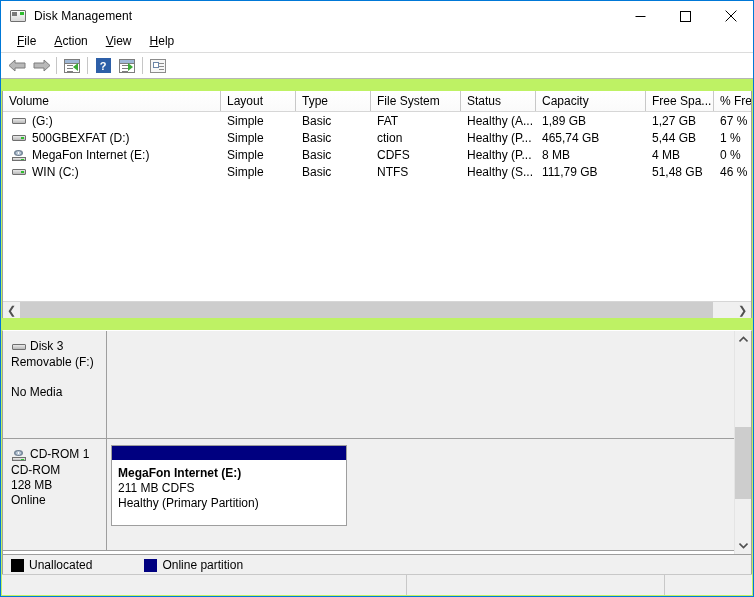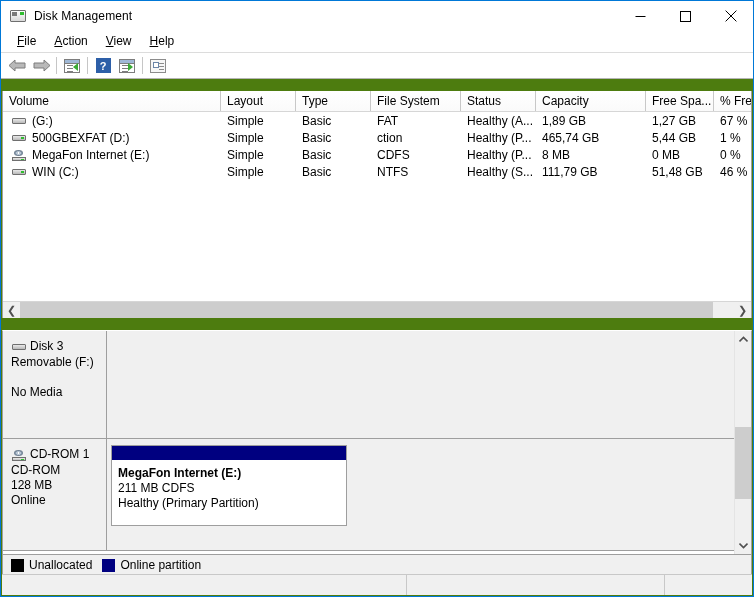--- a/index.html
+++ b/index.html
@@ -12,21 +12,21 @@
     font-size: 12px;
     color: #000000;
     -webkit-font-smoothing: antialiased;
   }
   #app {
     position: relative;
     width: 754px;
     height: 597px;
     box-sizing: border-box;
     border: 1px solid #0078d7;
-    background: #4d7c0f;
+    background: #bef264;
     overflow: hidden;
   }
 
   
   .titlebar {
     position: relative;
     height: 30px;
     background: #ffffff;
     display: flex;
     align-items: center;
@@ -369,20 +369,21 @@
     height: 22px;
     margin: 0 1px;
     background: #f0f0f0;
     border: 1px solid #a0a0a0;
     border-top: 1px solid #9e9e9e;
     box-sizing: border-box;
     display: flex;
     align-items: center;
     padding-left: 8px;
     font-size: 12px;
+    gap: 42px;
   }
   .lg-item { display: flex; align-items: center; margin-right: 10px; }
   .lg-sw { width: 11px; height: 11px; margin-right: 5px; border: 1px solid transparent; }
 
   
   .statusbar {
     position: absolute;
     left: 1px; right: 1px; bottom: 1px;
     height: 21px;
     background: #f0f0f0;
@@ -525,21 +526,21 @@
                 <div class="base"></div>
               </div>
             </div>
             <span>MegaFon Internet (E:)</span>
           </div>
           <div class="lv-c" style="width: 75px; flex: 0 0 75px;">Simple</div>
           <div class="lv-c" style="width: 75px; flex: 0 0 75px;">Basic</div>
           <div class="lv-c" style="width: 90px; flex: 0 0 90px;">CDFS</div>
           <div class="lv-c" style="width: 75px; flex: 0 0 75px;">Healthy (P...</div>
           <div class="lv-c" style="width: 110px; flex: 0 0 110px;">8 MB</div>
-          <div class="lv-c" style="width: 68px; flex: 0 0 68px;">0 MB</div>
+          <div class="lv-c" style="width: 68px; flex: 0 0 68px;">4 MB</div>
           <div class="lv-c" style="width: 45px; flex: 0 0 45px;">0 %</div>
         </div>
         <div class="lv-row">
           <div class="lv-c vol-cell" style="width: 218px; flex: 0 0 218px;">
             <div class="vol-ico">
               <div class="drv green"></div>
             </div>
             <span>WIN (C:)</span>
           </div>
           <div class="lv-c" style="width: 75px; flex: 0 0 75px;">Simple</div>

